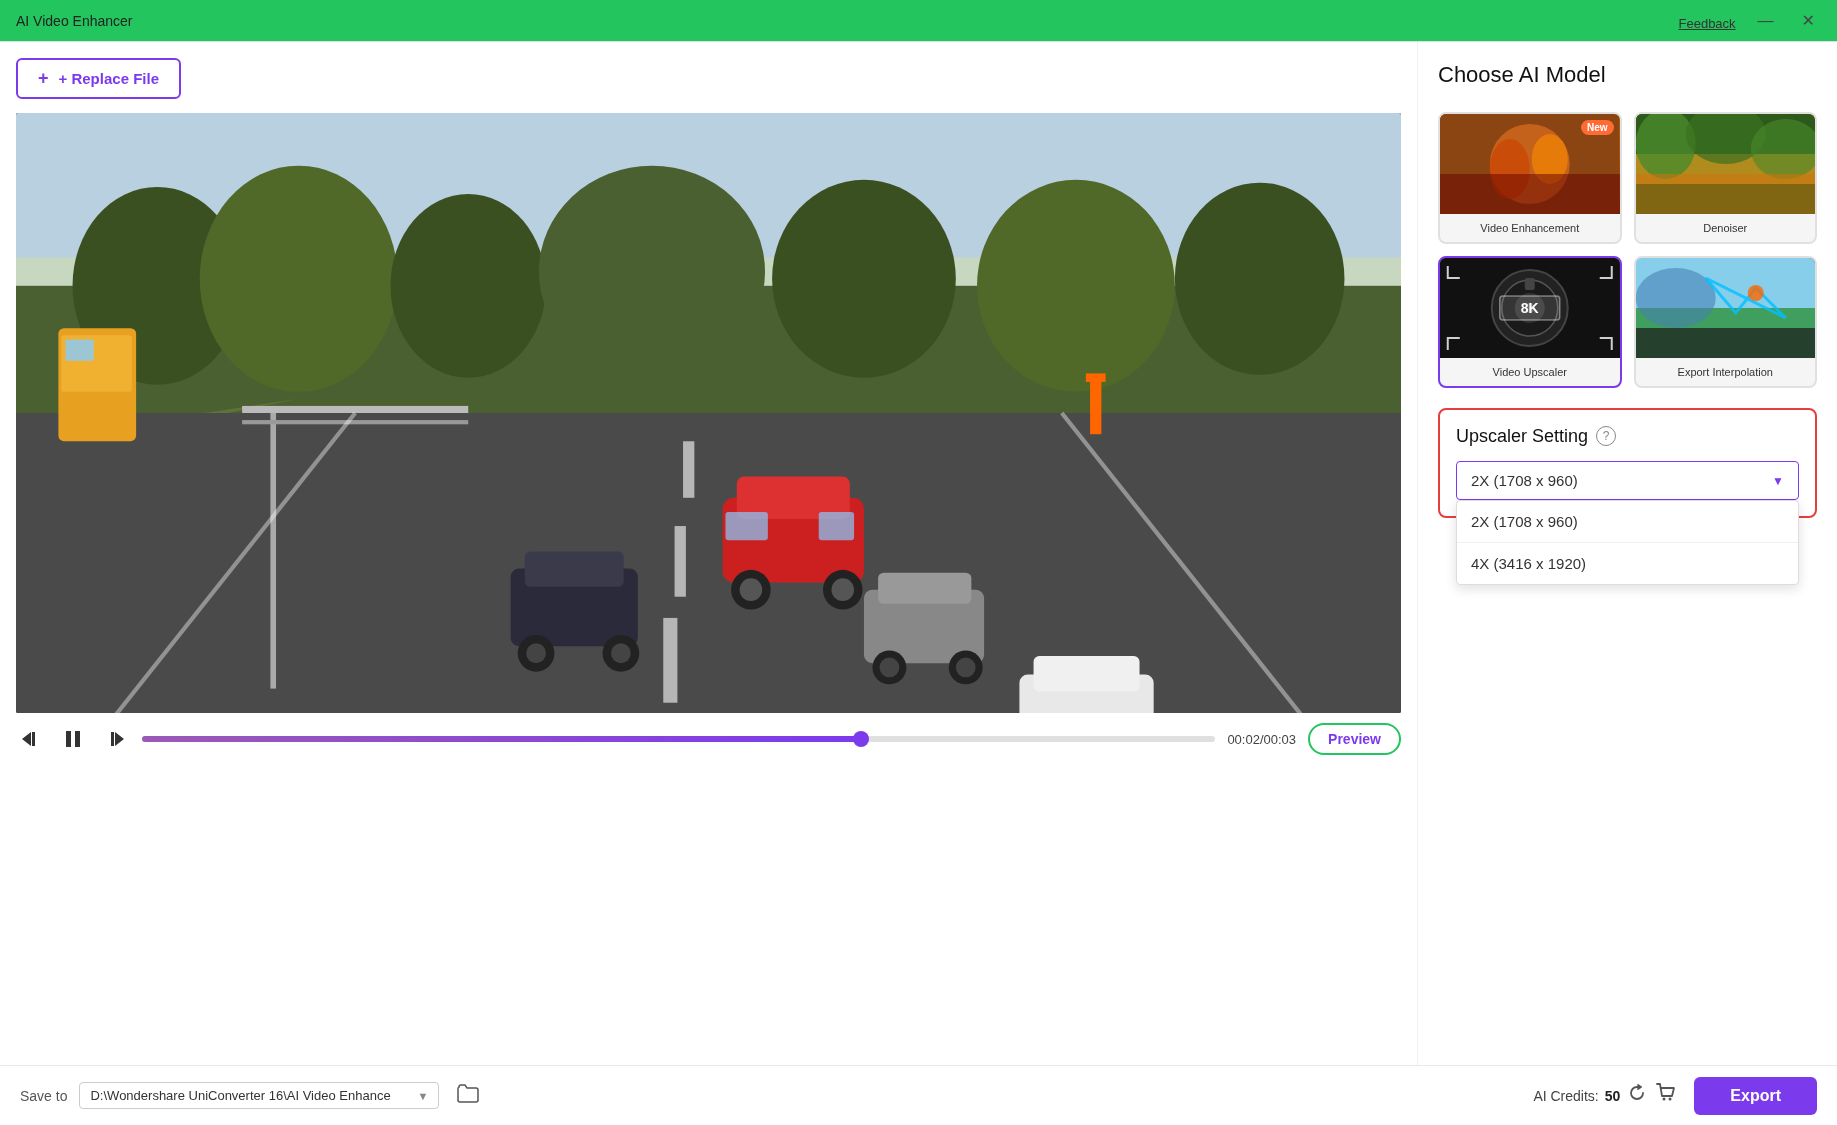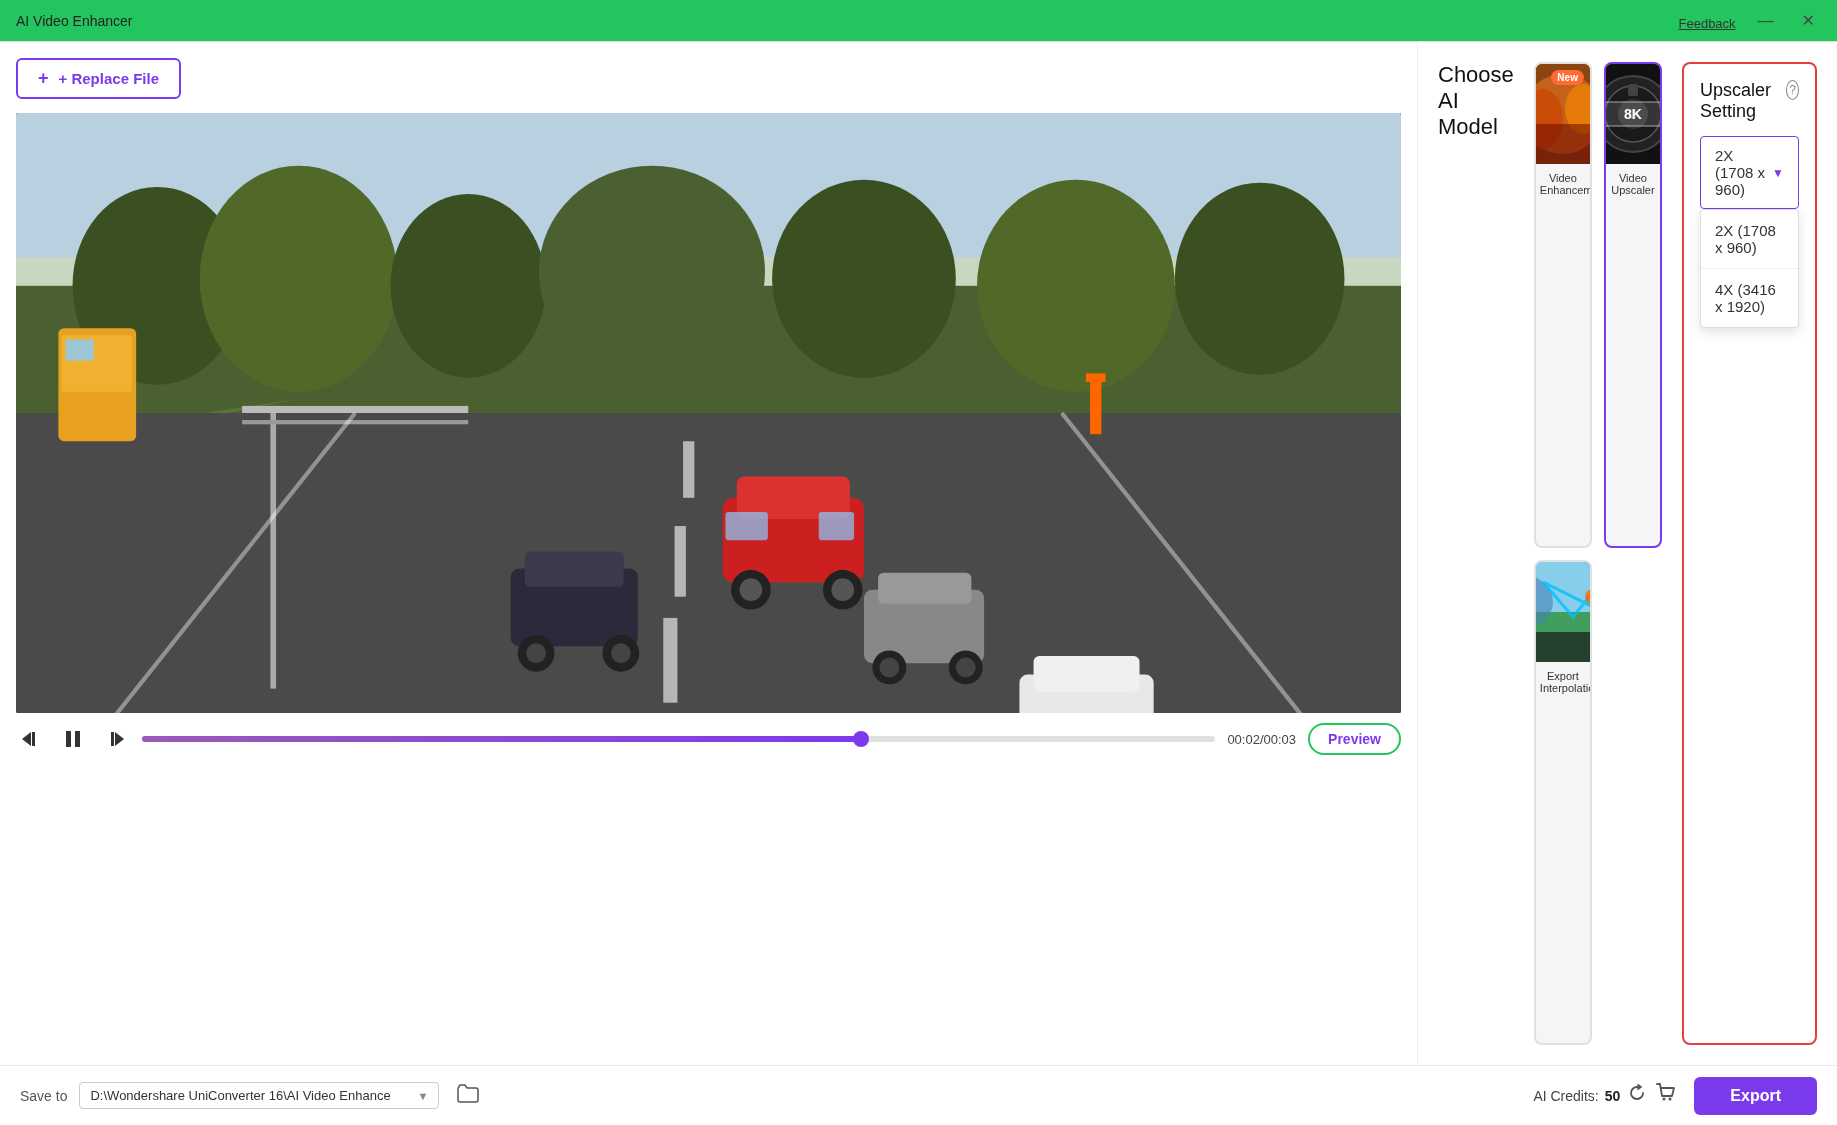--- a/index.html
+++ b/index.html
@@ -236,21 +236,21 @@
       cursor: pointer;
     }
 
     
     .right-panel {
       width: 420px;
       flex-shrink: 0;
       background: #fff;
       padding: 20px 20px;
       display: flex;
-      flex-direction: row;
+      flex-direction: column;
       gap: 20px;
       border-left: 1px solid #f0f0f0;
       overflow-y: auto;
     }
 
     .choose-model-title {
       font-size: 22px;
       font-weight: 500;
       color: #111;
       margin-bottom: 4px;
@@ -534,20 +534,33 @@
             <ellipse cx="90" cy="50" rx="40" ry="40" fill="#D2691E" opacity="0.8"></ellipse>
             <ellipse cx="70" cy="55" rx="20" ry="30" fill="#cc4400" opacity="0.7"></ellipse>
             <ellipse cx="110" cy="45" rx="18" ry="25" fill="#ff8c00" opacity="0.6"></ellipse>
             <rect x="0" y="60" width="180" height="40" fill="#660000" opacity="0.5"></rect>
           </svg>
           <span class="new-badge">New</span>
         </div>
         <div class="model-label">Video Enhancement</div>
       </div>
 
+      <div class="model-card">
+        <div class="model-card-img thumb-denoiser">
+          <svg width="100%" height="100%" viewBox="0 0 180 100" preserveAspectRatio="xMidYMid slice">
+            <rect width="180" height="100" fill="#2d5a1b"></rect>
+            <rect x="0" y="40" width="180" height="30" fill="#e8a020" opacity="0.7"></rect>
+            <ellipse cx="30" cy="30" rx="30" ry="35" fill="#4a8a2a" opacity="0.8"></ellipse>
+            <ellipse cx="90" cy="20" rx="40" ry="30" fill="#3a7020" opacity="0.7"></ellipse>
+            <ellipse cx="150" cy="35" rx="35" ry="30" fill="#4a8a2a" opacity="0.6"></ellipse>
+            <rect x="0" y="60" width="180" height="40" fill="#d4720a" opacity="0.5"></rect>
+          </svg>
+        </div>
+        <div class="model-label">Denoiser</div>
+      </div>
 
       <div class="model-card selected">
         <div class="model-card-img thumb-upscaler">
           <svg width="100%" height="100%" viewBox="0 0 180 100" preserveAspectRatio="xMidYMid slice">
             <rect width="180" height="100" fill="#111"></rect>
             <circle cx="90" cy="50" r="38" fill="#222" stroke="#444" stroke-width="2"></circle>
             <circle cx="90" cy="50" r="28" fill="#1a1a1a" stroke="#555" stroke-width="1.5"></circle>
             <circle cx="90" cy="50" r="15" fill="#333"></circle>
             <circle cx="90" cy="50" r="5" fill="#555"></circle>
             <rect x="85" y="20" width="10" height="12" fill="#444" rx="2"></rect>

